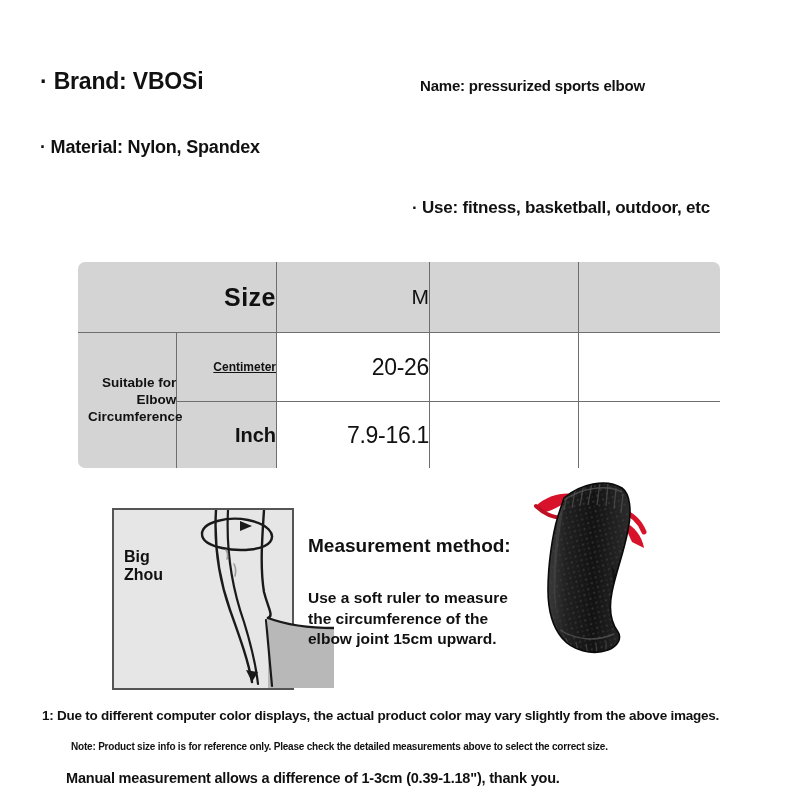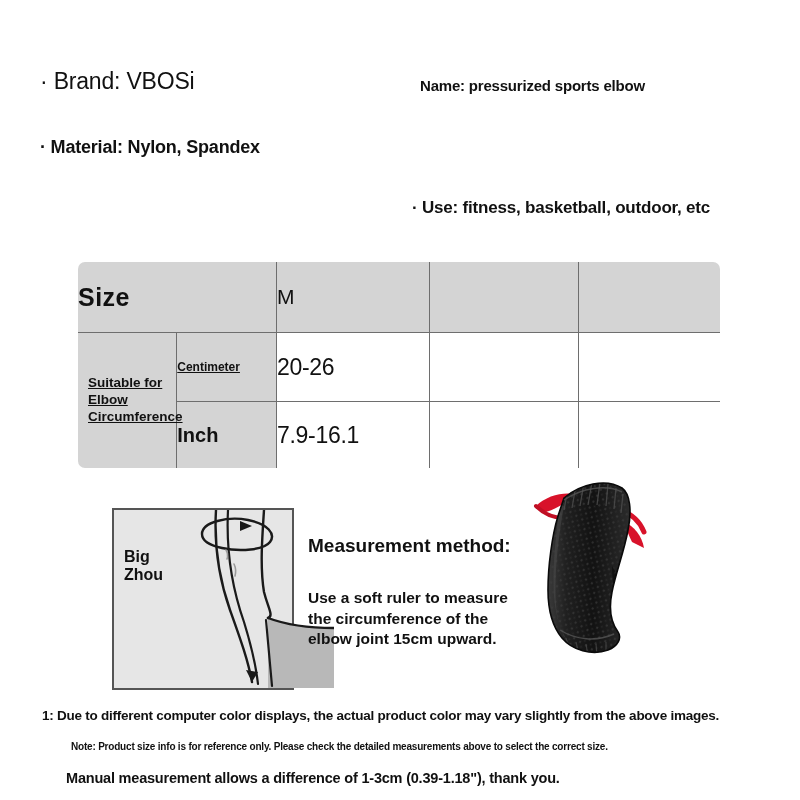--- a/index.html
+++ b/index.html
@@ -15,21 +15,21 @@
     color: #111111;
     overflow: hidden;
   }
 
   .abs { position: absolute; }
 
   
   .spec-brand {
     left: 40px; top: 68px;
     font-size: 23px;
-    font-weight: normal;
+    font-weight: bold;
     letter-spacing: -0.2px;
     white-space: nowrap;
   }
   .spec-name {
     left: 420px; top: 77px;
     font-size: 15px;
     font-weight: bold;
     letter-spacing: -0.2px;
     white-space: nowrap;
   }
@@ -58,42 +58,41 @@
     height: 206px;
     border-collapse: collapse;
     table-layout: fixed;
     border: 2px solid #4a4a4a;
     border-radius: 9px;
     overflow: hidden;
     background: #ffffff;
   }
   table.size-table td {
     border: 1px solid #6e6e6e;
-    text-align: left;
+    text-align: right;
     vertical-align: middle;
     padding: 0;
   }
   .th-gray { background: #d4d4d4; }
   .cell-size-label {
     font-size: 25px;
     font-weight: bold;
     letter-spacing: 0.5px;
   }
   .cell-size-value {
     font-size: 21px;
     font-weight: normal;
   }
   .cell-rowhead {
     background: #d4d4d4;
     font-size: 13.5px;
     font-weight: bold;
     text-align: left;
     line-height: 1.25;
     padding-left: 10px !important;
-    text-decoration: underline;
   }
   .cell-unit-cm {
     background: #d4d4d4;
     font-size: 12px;
     font-weight: bold;
     text-decoration: underline;
   }
   .cell-unit-in {
     background: #d4d4d4;
     font-size: 20px;

